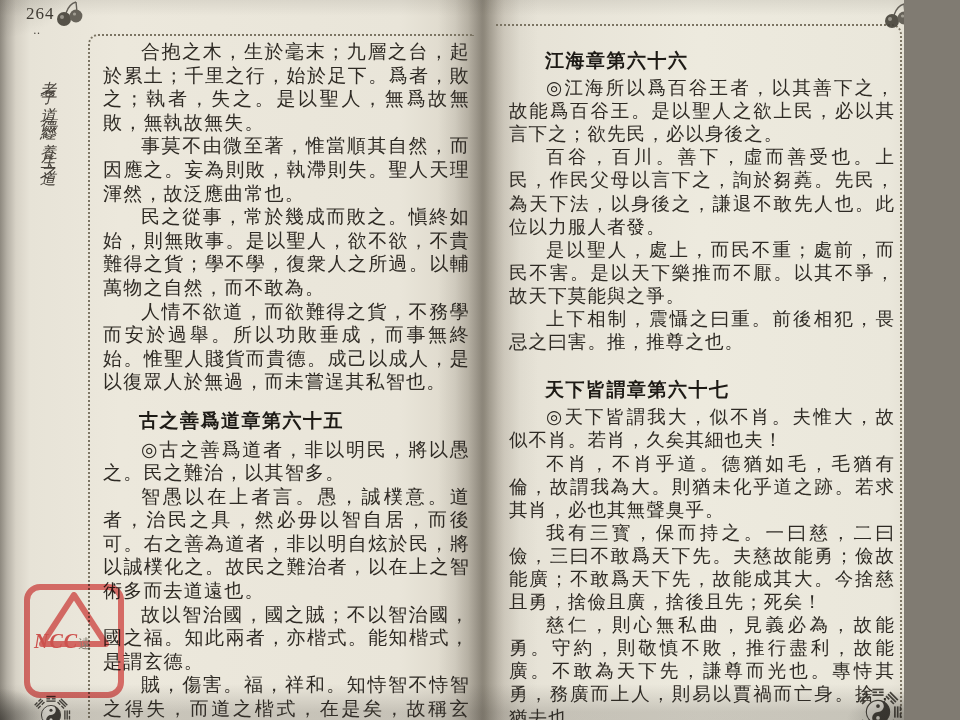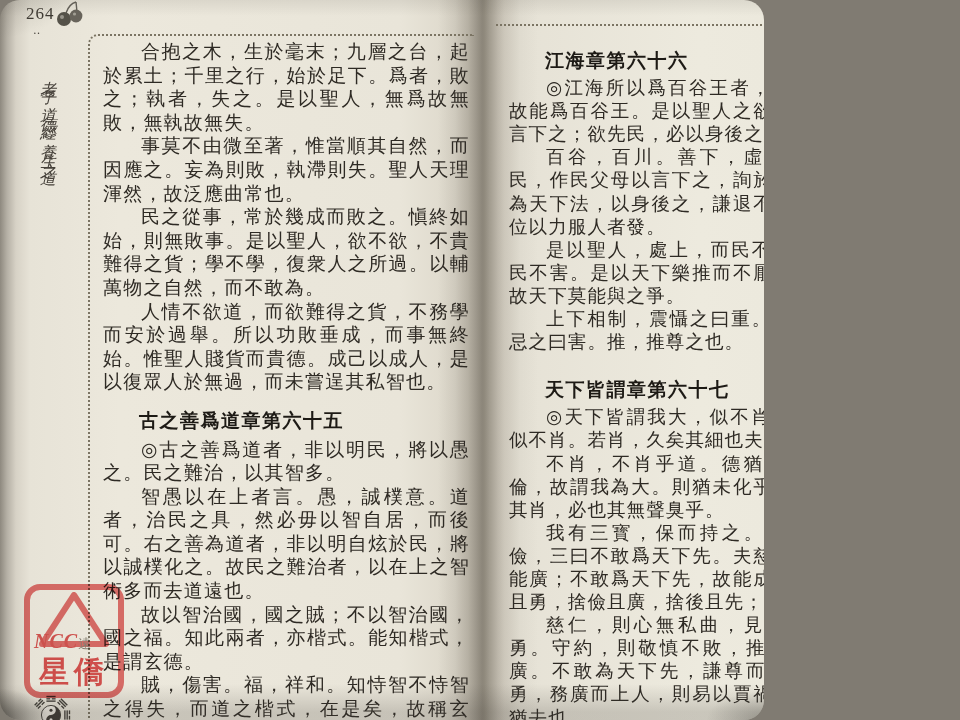--- a/index.html
+++ b/index.html
@@ -1,25 +1,24 @@
 <!DOCTYPE html>
 <html><head>
 <meta charset="utf-8">
 <style>
   html,body{margin:0;padding:0;background:#807b72;}
   .book{
-    position:relative;width:764px;height:720px;overflow:hidden;
+    position:relative;width:904px;height:720px;overflow:hidden;
     font-family:"Liberation Serif","DejaVu Serif",serif;
     background:
       linear-gradient(90deg,
         #8e897f 0px,#b5b0a5 7px,#d7d2c6 16px,#e7e3d7 30px,
         #ece8dc 120px,#e9e5d9 400px,#ddd8cb 455px,#c2bcae 476px,
         #b4ae9f 484px,#d2ccbf 498px,#e6e2d6 520px,#edeade 700px,
         #eae7db 890px,#dcd7ca 932px,#b2ada2 948px,#8e897f 960px);
-    border-radius: 20px;
   }
   .book::after{
     content:"";position:absolute;inset:0;pointer-events:none;
     background:
       radial-gradient(ellipse 70px 45px at 0% 100%, rgba(35,33,29,.55), transparent 70%),
       radial-gradient(ellipse 80px 40px at 100% 100%, rgba(35,33,29,.30), transparent 72%),
       linear-gradient(180deg, rgba(70,66,58,.10) 0px, transparent 16px, transparent 684px, rgba(60,56,50,.20) 712px),
       radial-gradient(ellipse 90px 50px at 0% 0%, rgba(120,115,105,.25), transparent 75%);
   }
   .gutter{
@@ -229,16 +228,15 @@
       <circle cx="30" cy="23.7" r="2" fill="#2e2b26"></circle>
       <circle cx="30" cy="36.3" r="2" fill="#f0ede4"></circle>
     </svg>
   </span>
 
   <div class="stamp">
     <svg class="stamp-tri" width="76" height="56" viewBox="0 0 76 56">
       <path d="M38 3 L70 52 L6 52 Z" fill="none" stroke="rgba(224,82,82,.85)" stroke-width="6" stroke-linejoin="round"></path>
     </svg>
     <div class="stamp-ncc"><span>NCC</span><span class="small-char">遠</span></div>
-    <div class="stamp-name">星僑</div>
   </div>
 
 </div>
 
 </body></html>

